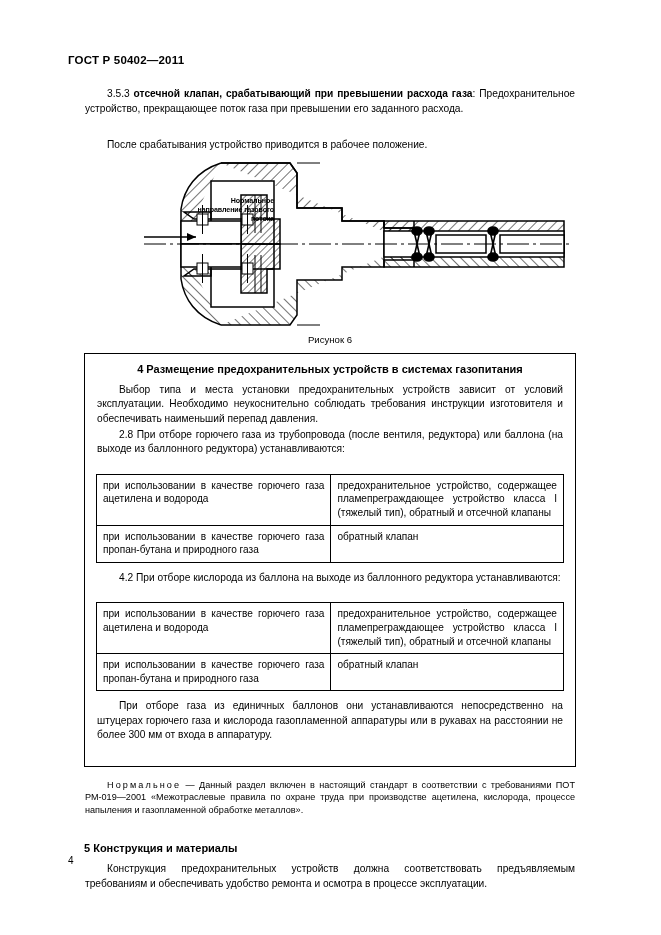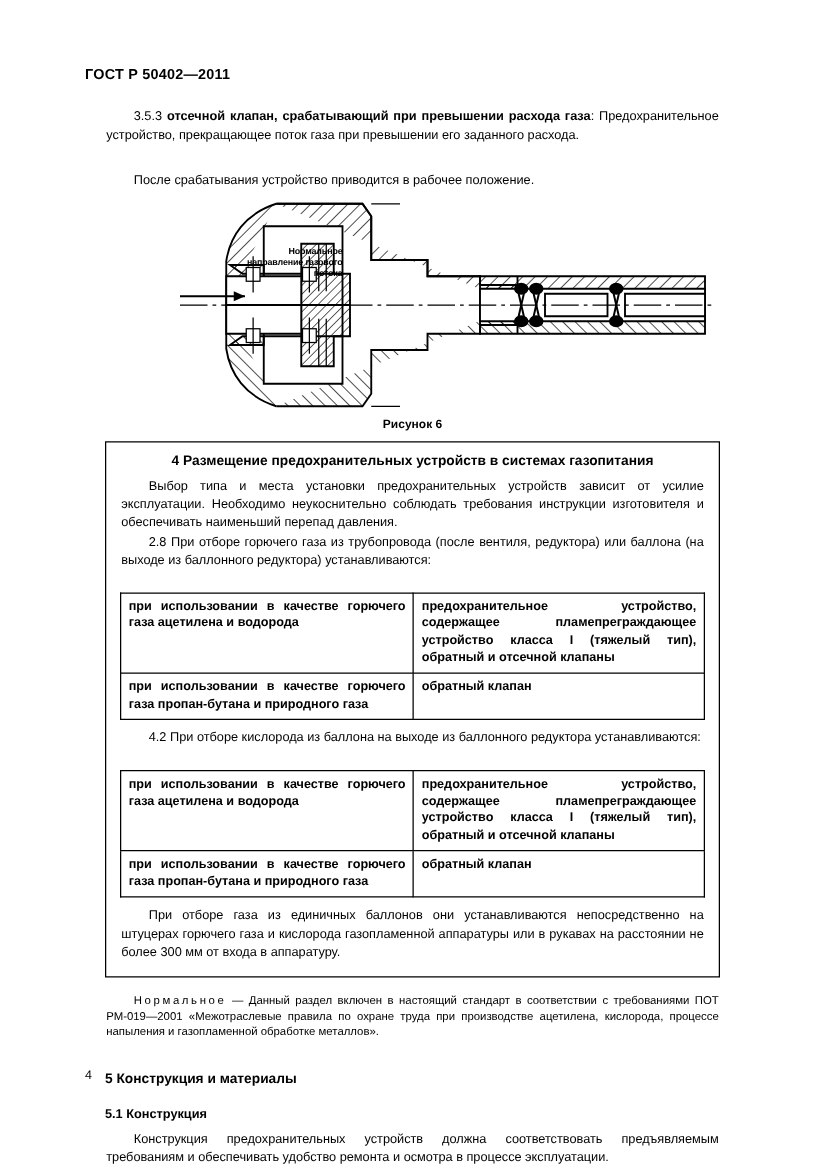--- a/index.html
+++ b/index.html
@@ -57,52 +57,51 @@
     height: 188px;
     margin-top: 6px;
   }
   .figure-caption {
     position: absolute;
     left: 0;
     right: 0;
     bottom: 2px;
     text-align: center;
     font-size: 9.6px;
-    font-weight: bold;
+    font-weight: normal;
   }
   .flow-label {
     position: absolute;
     left: 104px;
     top: 38px;
     width: 86px;
     text-align: right;
     font-size: 7.1px;
     font-weight: bold;
     line-height: 9.2px;
     letter-spacing: -0.1px;
   }
   
   .boxed {
     border: 1.2px solid #000;
     margin-top: 6px;
-    padding: 9px 11px 10px 11px;
+    padding: 9px 11px 22px 11px;
     box-sizing: border-box;
     width: 492px;
   }
   .sec-head {
     font-size: 11px;
     font-weight: bold;
     text-align: center;
     margin-bottom: 8px;
   }
   table.gost {
     border-collapse: collapse;
     width: 100%;
     margin: 17px 0 0 0;
-    font-weight: bold;
   }
   table.gost td {
     border: 1px solid #000;
     padding: 4px 6px 5px 6px;
     font-size: 10.1px;
     line-height: 13.6px;
     vertical-align: top;
     text-align: justify;
     text-justify: inter-word;
   }
@@ -253,21 +252,21 @@
         </g>
       </svg>
 
       <div class="figure-caption">Рисунок 6</div>
     </div>
 
     <div class="boxed">
 
       <div class="sec-head">4 Размещение предохранительных устройств в системах газопитания</div>
 
-      <p class="indent">Выбор типа и места установки предохранительных устройств зависит от усилие эксплуатации. Необходимо неукоснительно соблюдать требования инструкции изготовителя и обеспечивать наименьший перепад давления.</p>
+      <p class="indent">Выбор типа и места установки предохранительных устройств зависит от условий эксплуатации. Необходимо неукоснительно соблюдать требования инструкции изготовителя и обеспечивать наименьший перепад давления.</p>
 
       <p class="indent">2.8 При отборе горючего газа из трубопровода (после вентиля, редуктора) или баллона (на выходе из баллонного редуктора) устанавливаются:</p>
 
       <table class="gost">
         <tbody>
           <tr>
             <td class="col-l">при использовании в качестве горючего газа ацетилена и водорода</td>
             <td class="col-r">предохранительное устройство, содержащее пламепреграждающее устройство класса I (тяжелый тип), обратный и отсечной клапаны</td>
           </tr>
           <tr>
@@ -292,21 +291,20 @@
         </tbody>
       </table>
 
       <p class="indent after-table">При отборе газа из единичных баллонов они устанавливаются непосредственно на штуцерах горючего газа и кислорода газопламенной аппаратуры или в рукавах на расстоянии не более 300 мм от входа в аппаратуру.</p>
     </div>
 
     <p class="note"><span class="spaced">Нормальное</span><span> — Данный раздел включен в настоящий стандарт в соответствии с требованиями ПОТ РМ-019—2001 «Межотраслевые правила по охране труда при производстве ацетилена, кислорода, процессе напыления и газопламенной обработке металлов».</span></p>
 
     <div class="sec5">5 Конструкция и материалы</div>
 
-    <div class="sec51">5.1 Конструкция</div>
 
     <div class="spacer-7"></div>
 
     <p class="indent">Конструкция предохранительных устройств должна соответствовать предъявляемым требованиям и обеспечивать удобство ремонта и осмотра в процессе эксплуатации.</p>
 
   </div>
 
   <div class="pagenum">4</div>
 
 </div>

